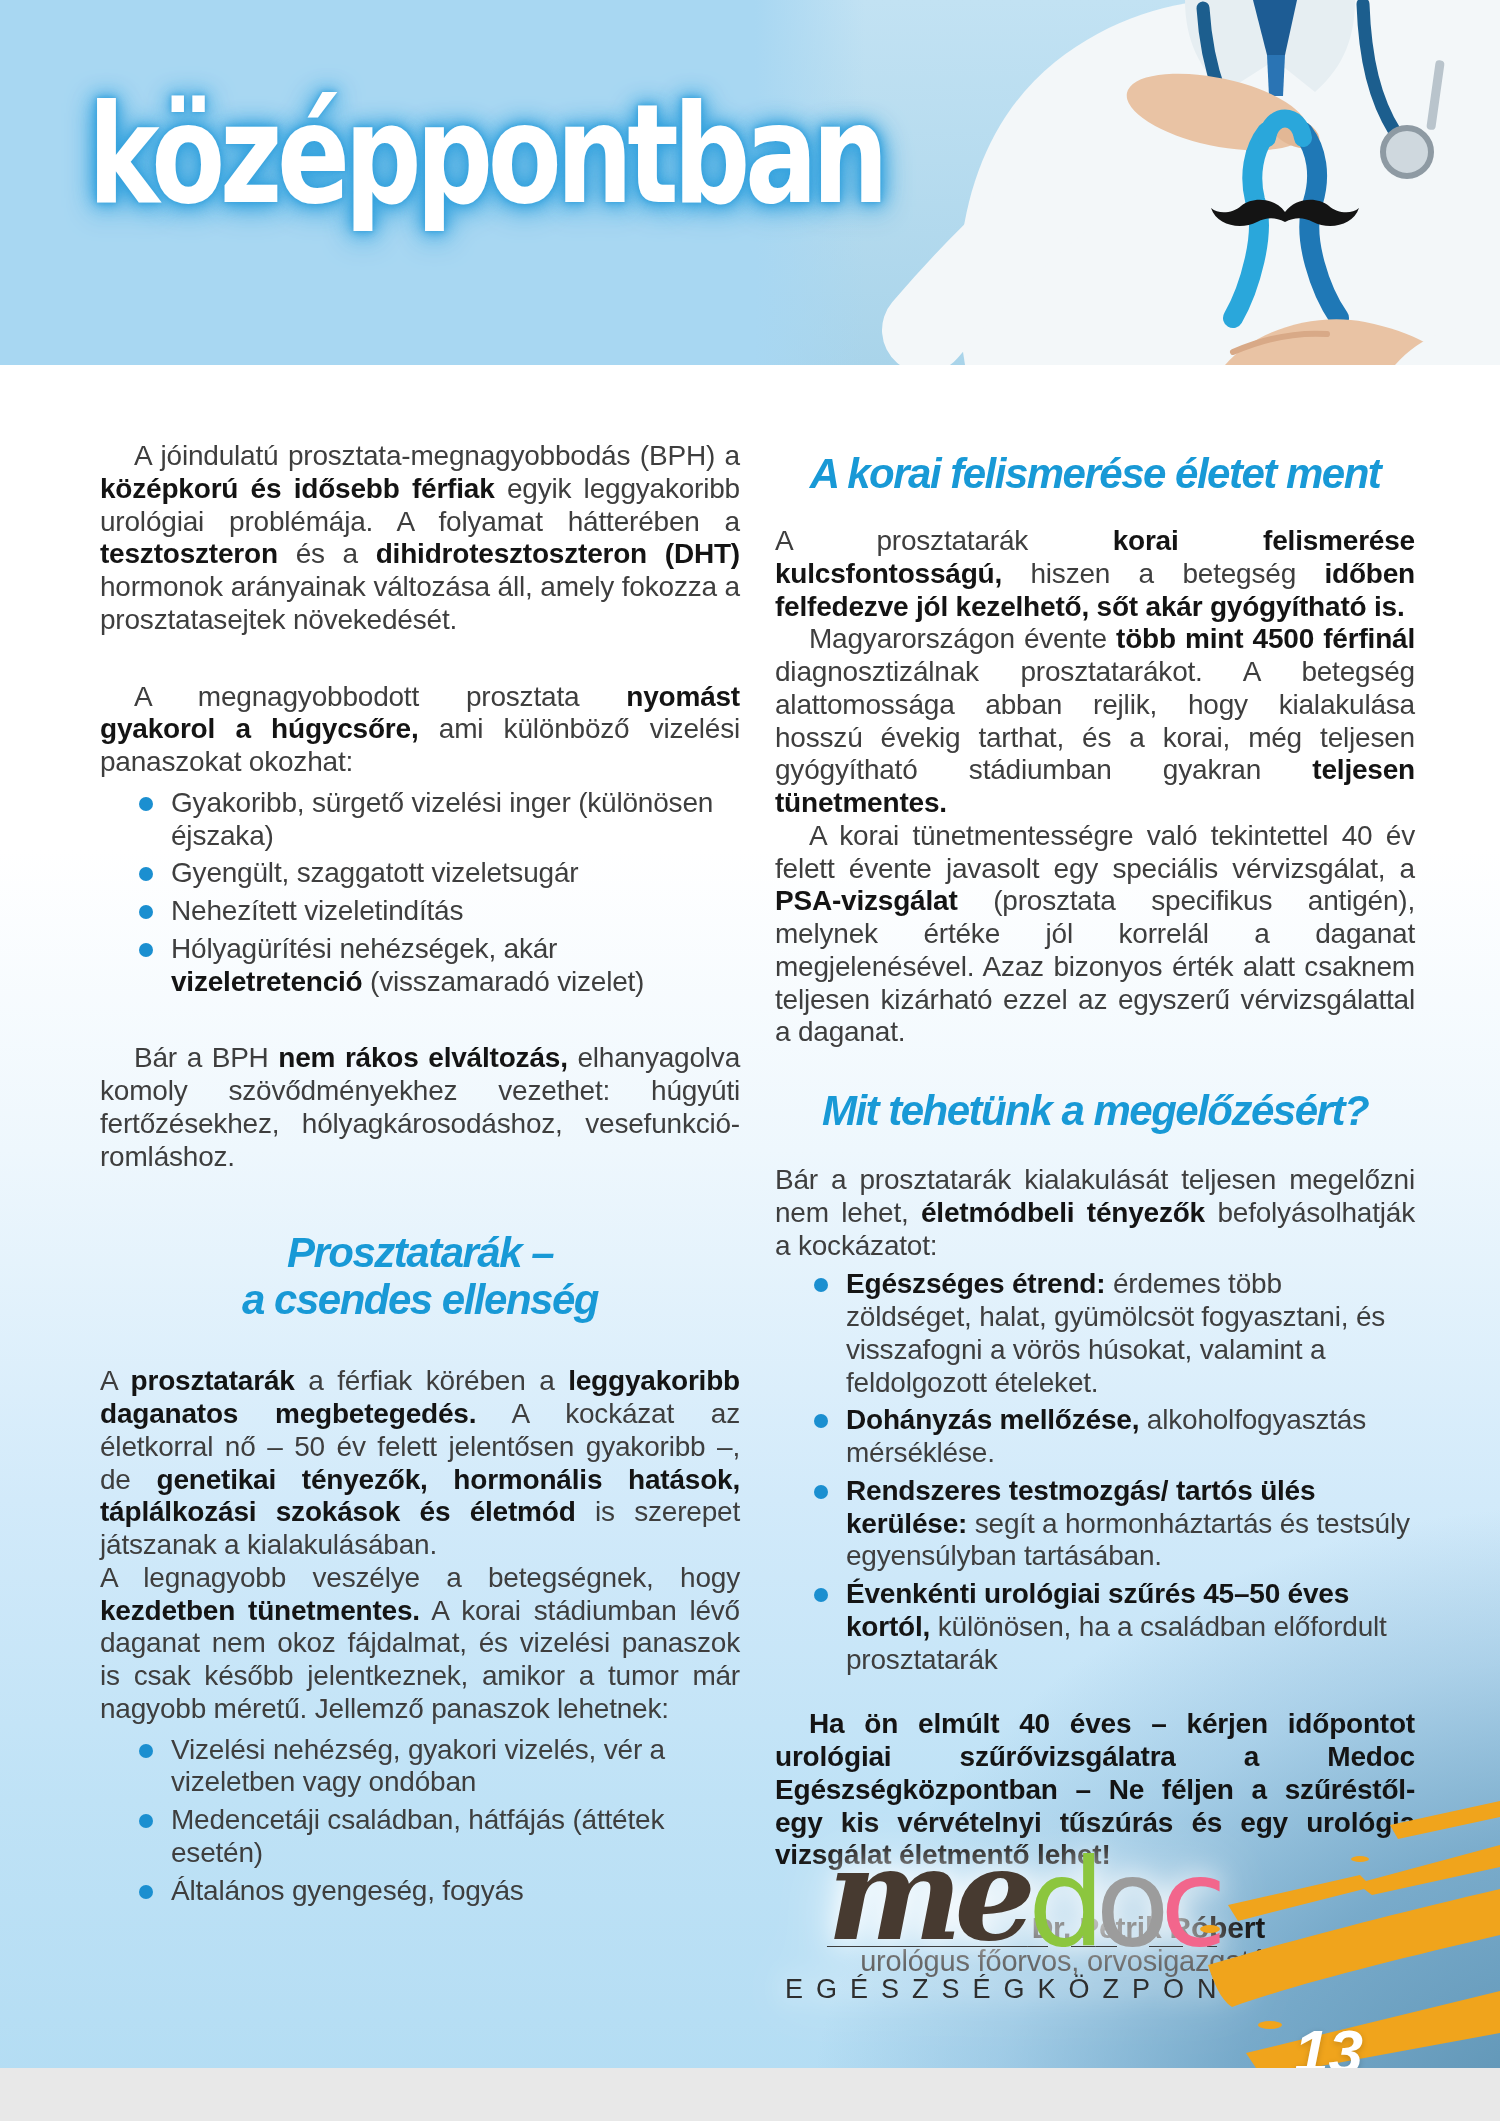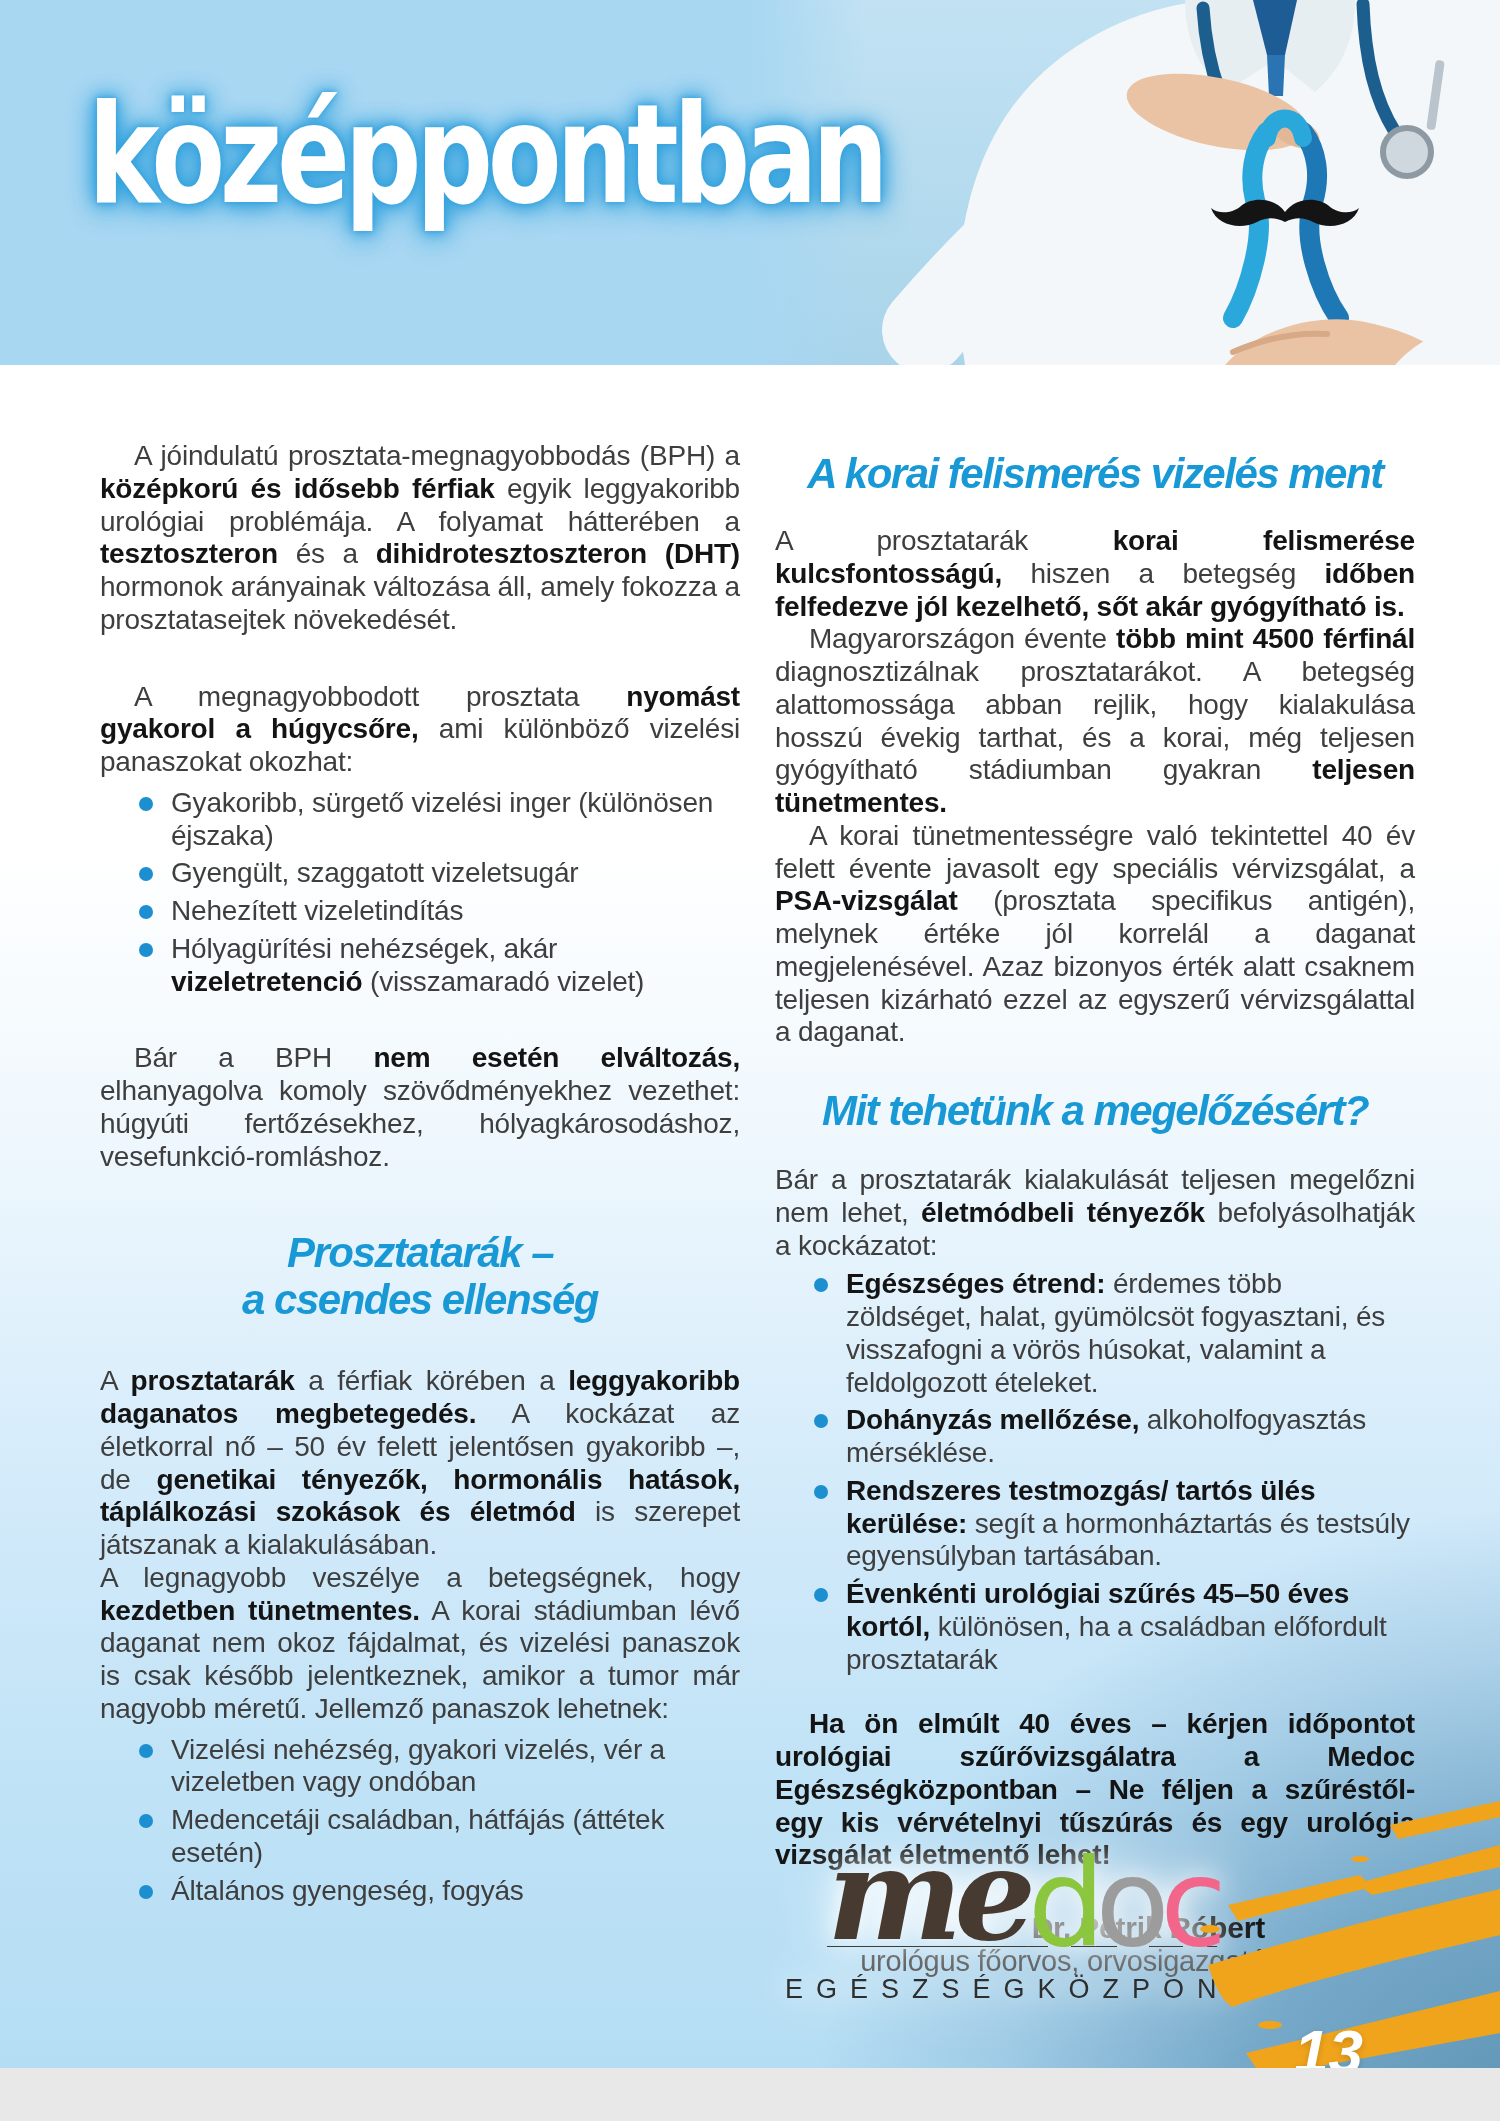--- a/index.html
+++ b/index.html
@@ -130,32 +130,32 @@
 
   <div class="col col-left" id="col-left">
       <p class="indent " data-block="intro">A jóindulatú prosztata-megnagyobbodás (BPH) a <b>középkorú és idősebb férfiak</b> egyik leggyakoribb urológiai problémája. A folyamat hátterében a <b>tesztoszteron</b> és a <b>dihidrotesztoszteron (DHT)</b> hormonok arányainak változása áll, amely fokozza a prosztatasejtek növekedését.</p>
       <p class="indent " data-block="pressure">A megnagyobbodott prosztata <b>nyomást gyakorol a húgycsőre,</b> ami különböző vizelési panaszokat okozhat:</p>
       <ul class="blist" data-block="urinary-symptoms">
         <li>Gyakoribb, sürgető vizelési inger (különösen éjszaka)</li>
         <li>Gyengült, szaggatott vizeletsugár</li>
         <li>Nehezített vizeletindítás</li>
         <li>Hólyagürítési nehézségek, akár <b>vizeletretenció</b> (visszamaradó vizelet)</li>
       </ul>
-      <p class="indent " data-block="bph-warning">Bár a BPH <b>nem esetén elváltozás,</b> elhanyagolva komoly szövődményekhez vezethet: húgyúti fertőzésekhez, hólyagkárosodáshoz, vesefunkció-romláshoz.</p>
+      <p class="indent " data-block="bph-warning">Bár a BPH <b>nem rákos elváltozás,</b> elhanyagolva komoly szövődményekhez vezethet: húgyúti fertőzésekhez, hólyagkárosodáshoz, vesefunkció-romláshoz.</p>
       <h2 class="sec-heading" data-block="heading-cancer">Prosztatarák –<br>a csendes ellenség</h2>
       <p class="" data-block="cancer-risk">A <b>prosztatarák</b> a férfiak körében a <b>leggyakoribb daganatos megbetegedés.</b> A kockázat az életkorral nő – 50 év felett jelentősen gyakoribb –, de <b>genetikai tényezők, hormonális hatások, táplálkozási szokások és életmód</b> is szerepet játszanak a kialakulásában.</p>
       <p class="" data-block="symptomless">A legnagyobb veszélye a betegségnek, hogy <b>kezdetben tünetmentes.</b> A korai stádiumban lévő daganat nem okoz fájdalmat, és vizelési panaszok is csak később jelentkeznek, amikor a tumor már nagyobb méretű. Jellemző panaszok lehetnek:</p>
       <ul class="blist" data-block="cancer-symptoms">
         <li>Vizelési nehézség, gyakori vizelés, vér a vizeletben vagy ondóban</li>
         <li>Medencetáji családban, hátfájás (áttétek esetén)</li>
         <li>Általános gyengeség, fogyás</li>
       </ul>
     </div>
   <div class="col col-right" id="col-right">
-      <h2 class="sec-heading" data-block="heading-early">A korai felismerés vizelés ment</h2>
+      <h2 class="sec-heading" data-block="heading-early">A korai felismerése életet ment</h2>
       <p class="" data-block="early-detection">A prosztatarák <b>korai felismerése kulcsfontosságú,</b> hiszen a betegség <b>időben felfedezve jól kezelhető, sőt akár gyógyítható is.</b></p>
       <p class="indent " data-block="hungary-stats">Magyarországon évente <b>több mint 4500 férfinál</b> diagnosztizálnak prosztatarákot. A betegség alattomossága abban rejlik, hogy kialakulása hosszú évekig tarthat, és a korai, még teljesen gyógyítható stádiumban gyakran <b>teljesen tünetmentes.</b></p>
       <p class="indent " data-block="psa-test">A korai tünetmentességre való tekintettel 40 év felett évente javasolt egy speciális vérvizsgálat, a <b>PSA-vizsgálat</b> (prosztata specifikus antigén), melynek értéke jól korrelál a daganat megjelenésével. Azaz bizonyos érték alatt csaknem teljesen kizárható ezzel az egyszerű vérvizsgálattal a daganat.</p>
       <h2 class="sec-heading" data-block="heading-prevention">Mit tehetünk a megelőzésért?</h2>
       <p class="" data-block="prevention-intro">Bár a prosztatarák kialakulását teljesen megelőzni nem lehet, <b>életmódbeli tényezők</b> befolyásolhatják a kockázatot:</p>
       <ul class="blist" data-block="prevention-list">
         <li><b>Egészséges étrend:</b> érdemes több zöldséget, halat, gyümölcsöt fogyasztani, és visszafogni a vörös húsokat, valamint a feldolgozott ételeket.</li>
         <li><b>Dohányzás mellőzése,</b> alkoholfogyasztás mérséklése.</li>
         <li><b>Rendszeres testmozgás/ tartós ülés kerülése:</b> segít a hormonháztartás és testsúly egyensúlyban tartásában.</li>
         <li><b>Évenkénti urológiai szűrés 45–50 éves kortól,</b> különösen, ha a családban előfordult prosztatarák</li>

